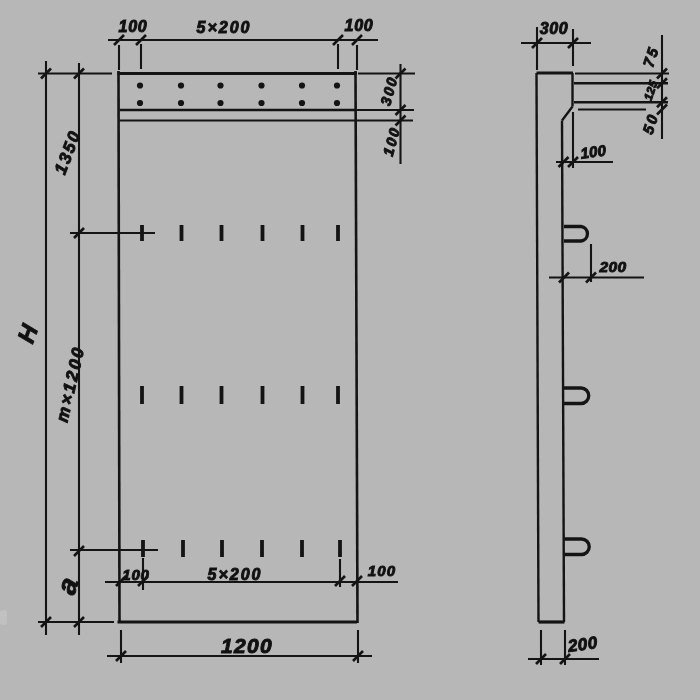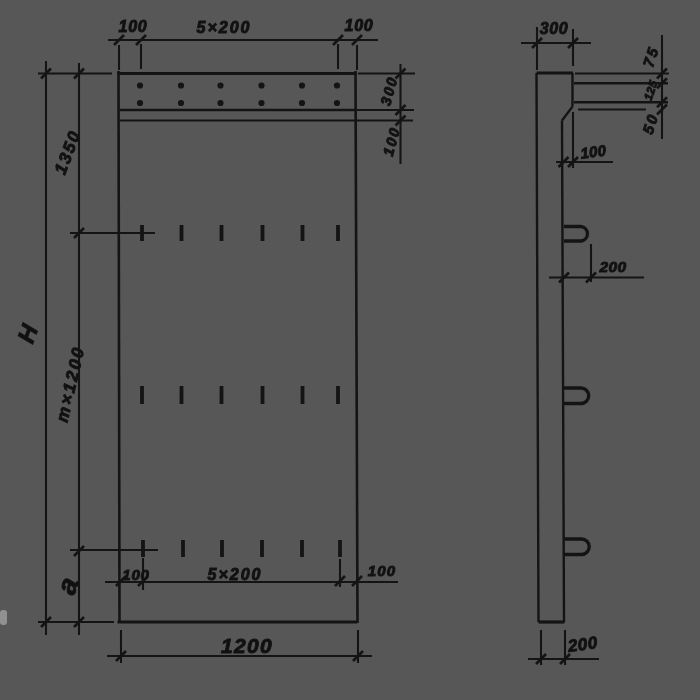--- a/index.html
+++ b/index.html
@@ -1,16 +1,16 @@
 <!DOCTYPE html>
 <html><head>
 <meta charset="utf-8">
 <style>
   html,body{margin:0;padding:0;background:#ffffff;}
-  .page{width:700px;height:700px;position:relative;background:#0369a1;filter:grayscale(1);}
+  .page{width:700px;height:700px;position:relative;background:#fca5a5;filter:grayscale(1);}
   svg{position:absolute;top:0;left:0;}
   text{font-family:"Liberation Sans",sans-serif;font-style:italic;font-weight:bold;fill:#101010;}
 </style>
 </head>
 <body>
 <div class="page">
 <svg width="700" height="700" viewBox="0 0 700 700" stroke-linecap="butt">
 <g stroke="#141414" fill="none">
 
 <g>

